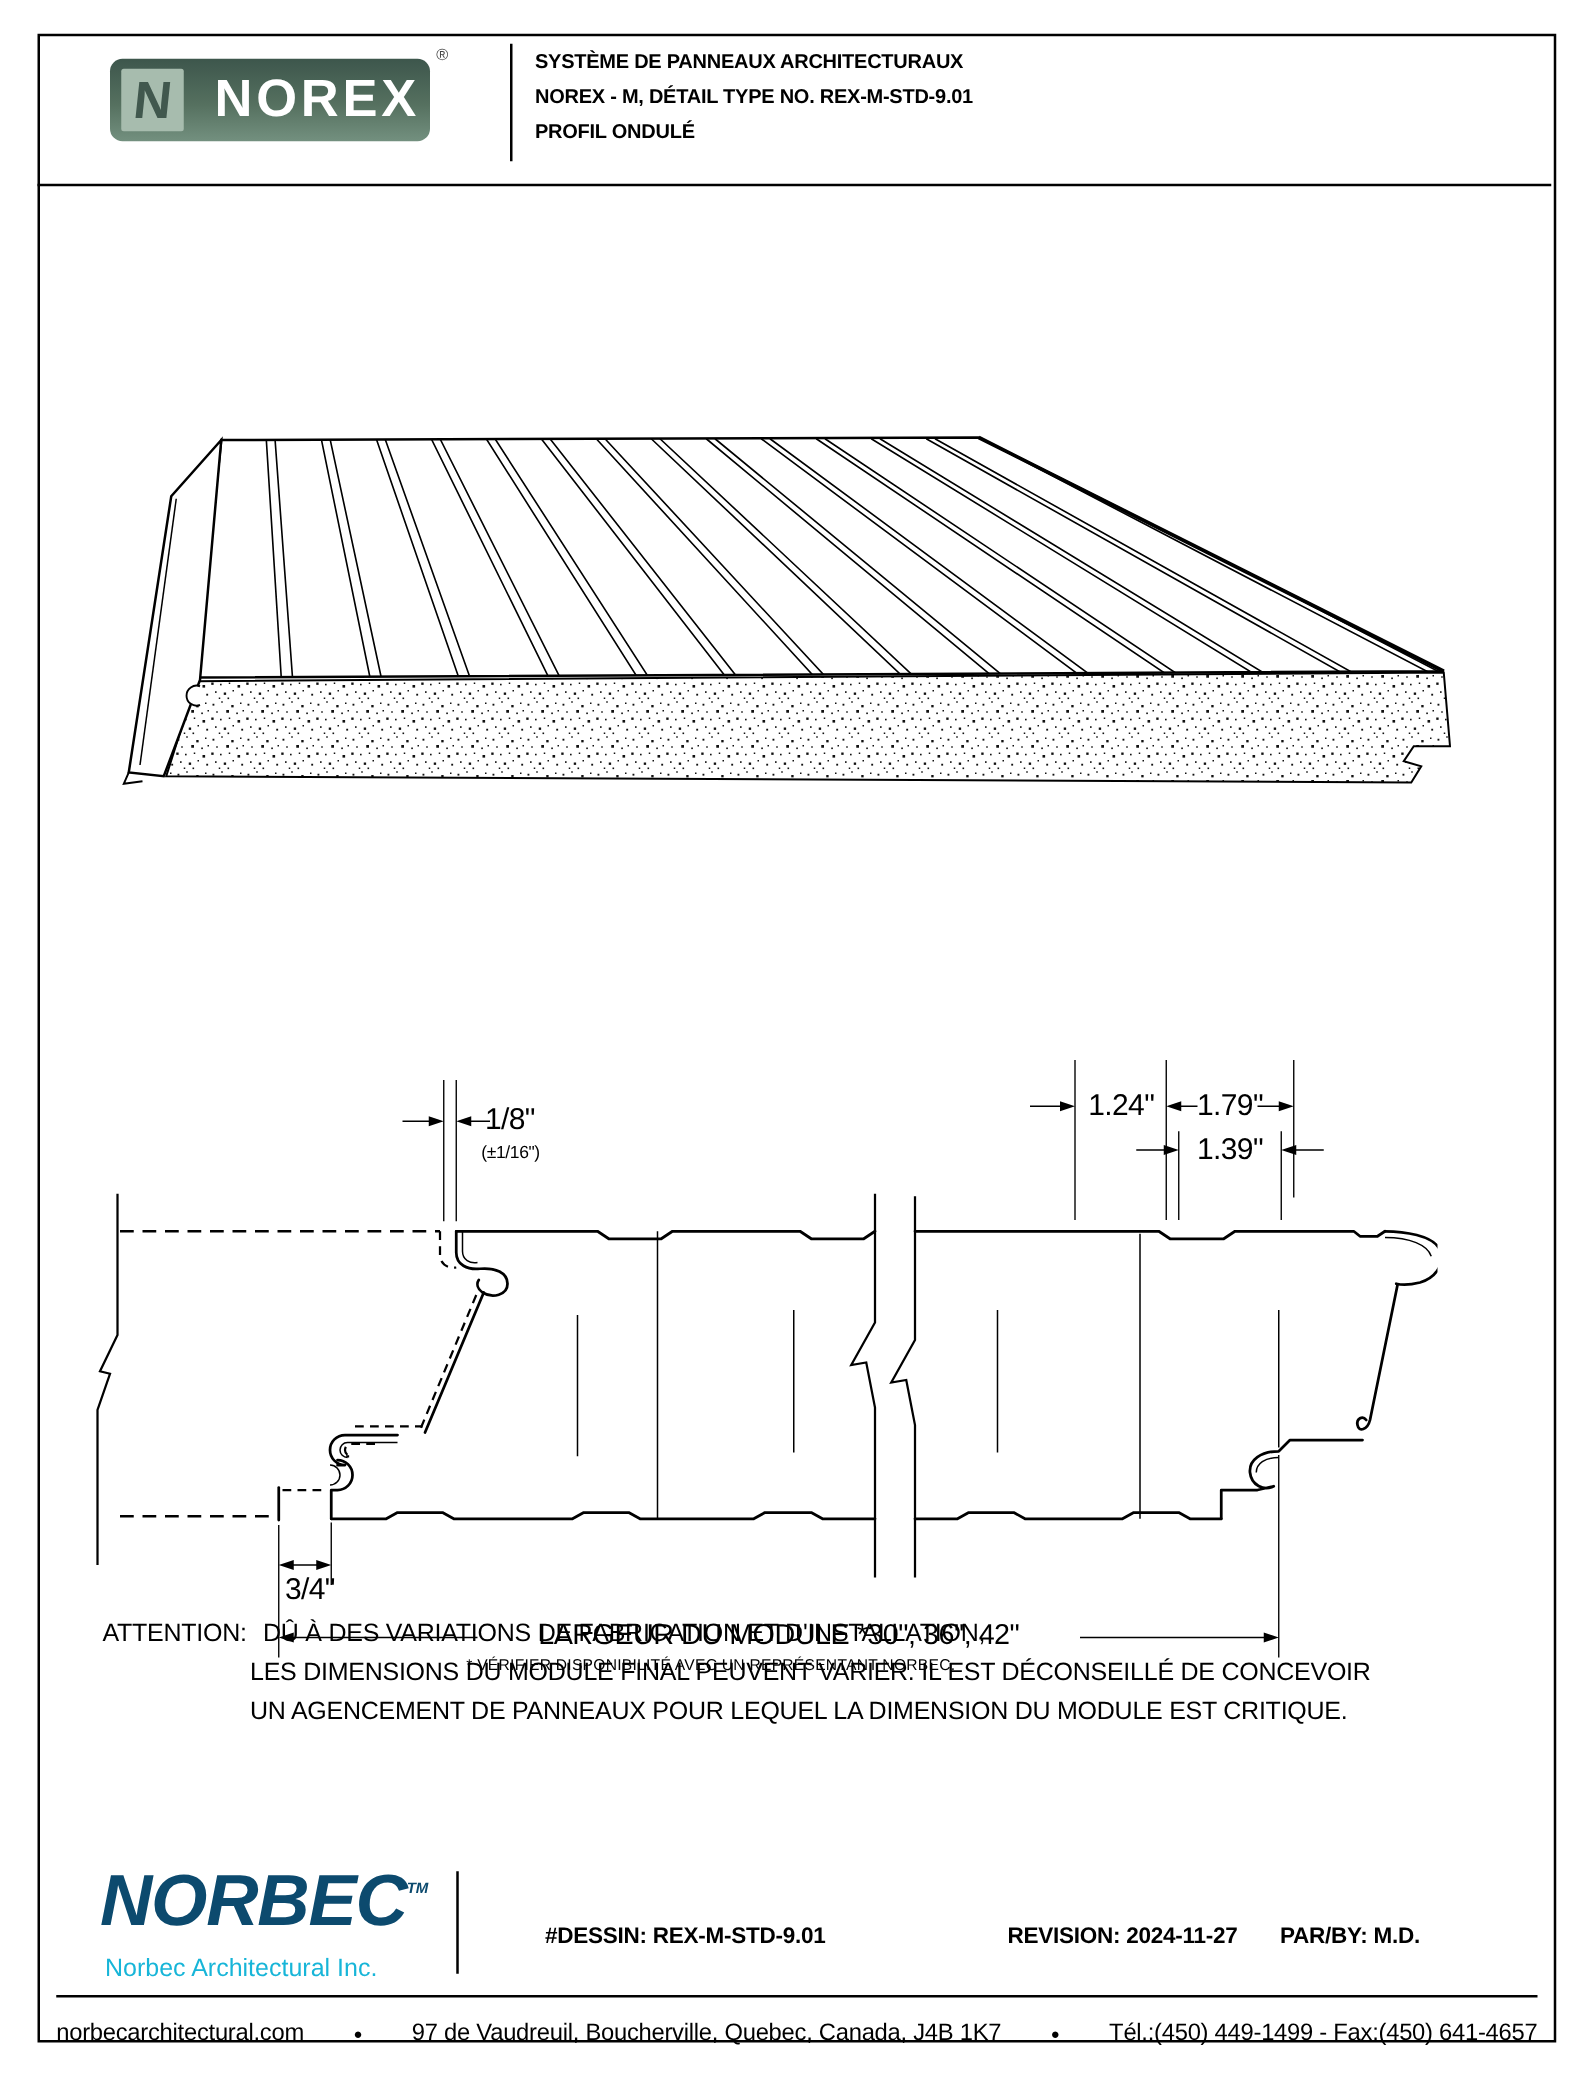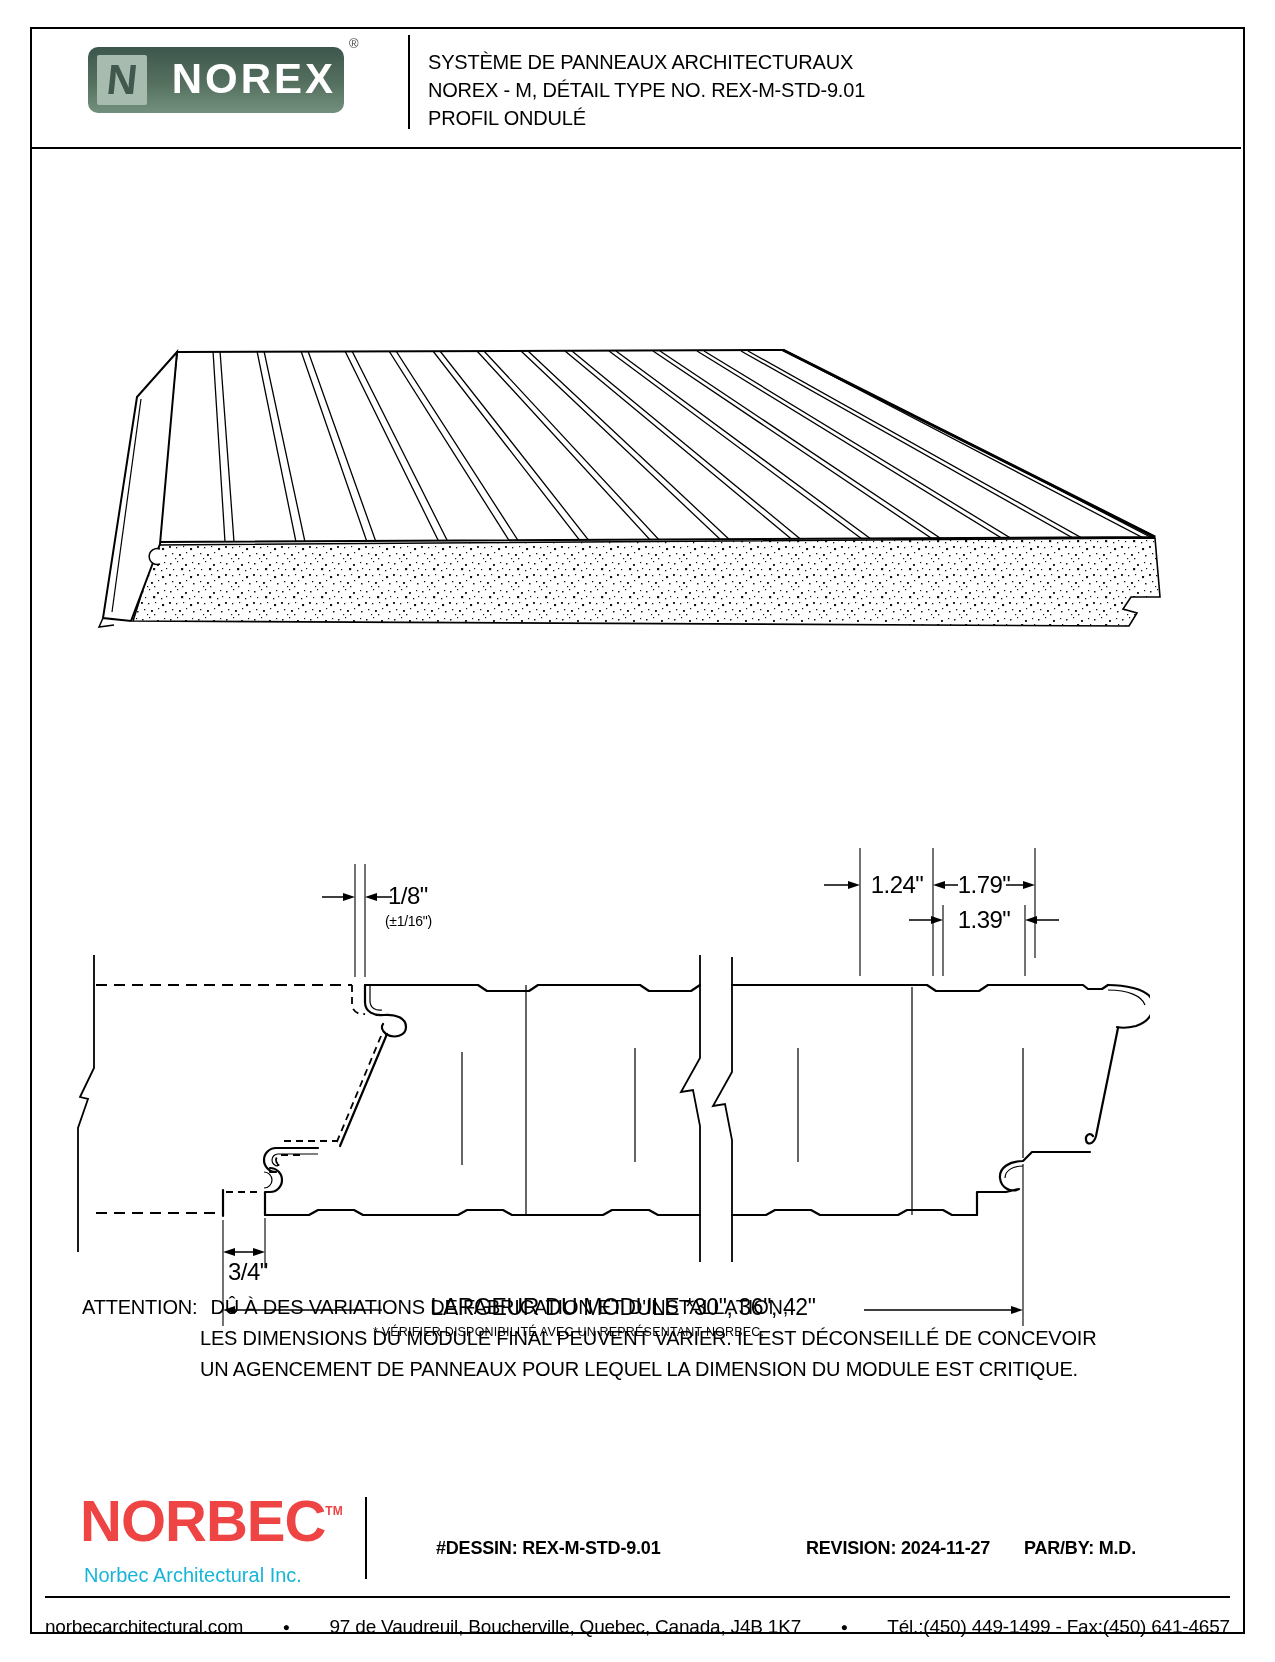--- a/index.html
+++ b/index.html
@@ -15,21 +15,21 @@
   
   .norex-logo{left:88px;top:47px;width:256px;height:66px;border-radius:10px;
     background:linear-gradient(180deg,#3d564c 0%,#55705f 55%,#73907f 100%);
     display:flex;align-items:center;}
   .norex-tile{position:absolute;left:9px;top:8px;width:50px;height:50px;background:#a7bcae;
     display:flex;align-items:center;justify-content:center;border-radius:2px;}
   .norex-tile span{font-weight:bold;font-size:42px;color:#41584e;transform:skewX(-6deg);line-height:1;}
   .norex-word{position:absolute;left:66px;top:9px;width:182px;text-align:right;
     font-weight:bold;font-size:42px;letter-spacing:3px;color:#fff;line-height:1.1;}
   .reg-mark{left:349px;top:36px;font-size:13px;color:#444;}
-  .header-title{left:428px;top:48px;font-size:20px;font-weight:normal;line-height:28px;letter-spacing:-0.2px;}
+  .header-title{left:428px;top:36px;font-size:16px;font-weight:bold;line-height:28px;letter-spacing:-0.2px;}
   
   .dim{font-size:24px;letter-spacing:-0.5px;white-space:nowrap;}
   .dim-c{text-align:center;width:72px;}
   .dim-small{font-size:14px;letter-spacing:-0.3px;}
   .module-label{left:373px;top:1294px;width:500px;text-align:center;font-size:23px;letter-spacing:-0.4px;white-space:nowrap;}
   .module-note{left:373px;top:1325px;width:500px;text-align:left;font-size:12.5px;letter-spacing:0.2px;white-space:nowrap;}
   
   .attention{left:82px;top:1292px;width:1120px;font-size:20px;line-height:31px;letter-spacing:-0.2px;}
   .att-indent{margin-left:118px;}
   .att-label{margin-right:13px;}
@@ -188,21 +188,21 @@
 <div class="abs module-note">* VÉRIFIER DISPONIBILITÉ AVEC UN REPRÉSENTANT NORBEC.</div>
 
 <div class="abs attention">
   <div>
     <span class="att-label">ATTENTION:</span><span>DÛ À DES VARIATIONS DE FABRICATION ET D'INSTALLATION,</span>
   </div>
   <div class="att-indent">LES DIMENSIONS DU MODULE FINAL PEUVENT VARIER. IL EST DÉCONSEILLÉ DE CONCEVOIR</div>
   <div class="att-indent">UN AGENCEMENT DE PANNEAUX POUR LEQUEL LA DIMENSION DU MODULE EST CRITIQUE.</div>
 </div>
 
-<div class="abs norbec-word" style="color:#ef4444;">
+<div class="abs norbec-word" style="color:#0c4a6e;font-style:italic;">
   <span>NORBEC</span><span class="norbec-tm">TM</span>
 </div>
 <div class="abs norbec-tagline" style="color:#17b5d8;">Norbec Architectural Inc.</div>
 <div class="abs vrule" style="left:365px;top:1497px;height:82px;"></div>
 <div class="abs tb-text" style="left:436px;">#DESSIN: REX-M-STD-9.01</div>
 <div class="abs tb-text" style="left:806px;">REVISION: 2024-11-27</div>
 <div class="abs tb-text" style="left:1024px;">PAR/BY: M.D.</div>
 
 <div class="abs footer-line"></div>
 <div class="abs footer-row">

